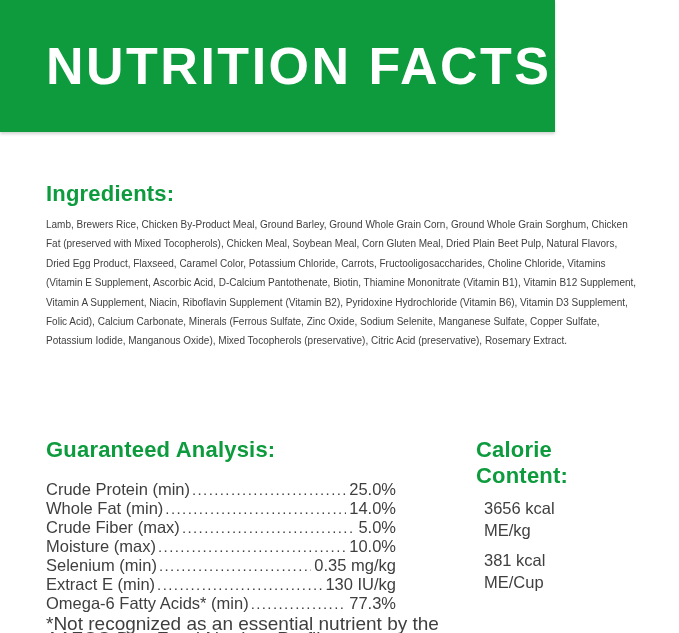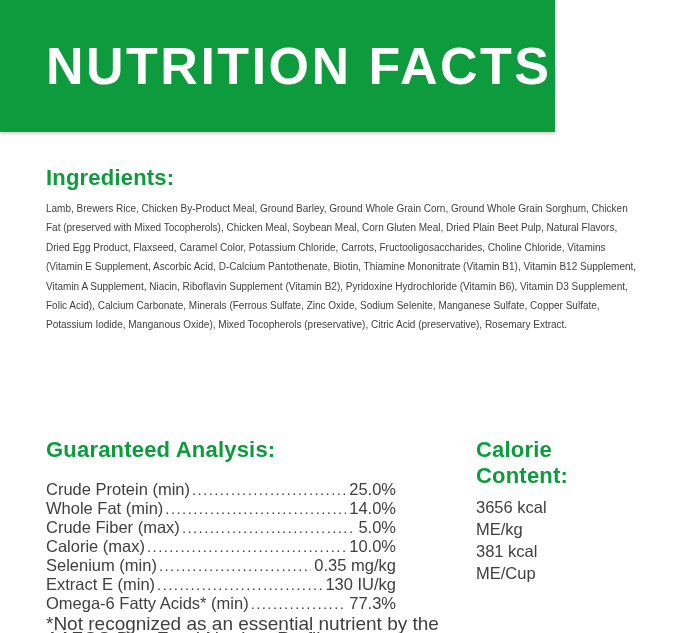--- a/index.html
+++ b/index.html
@@ -25,21 +25,21 @@
     margin: 0;
     color: #ffffff;
     font-size: 52px;
     font-weight: bold;
     letter-spacing: 2.5px;
     white-space: nowrap;
     line-height: 1;
   }
 
   
-  .content { padding: 0 46px; }
+  .content { padding: 16px 46px; }
   .h-green {
     margin: 0;
     color: #0D9B3E;
     font-size: 22px;
     font-weight: bold;
     line-height: 26px;
     letter-spacing: 0.2px;
   }
 
   .ingredients { padding-top: 33px; }
@@ -86,21 +86,21 @@
   .footnote {
     margin: 3px 0 0 0;
     width: 418px;
     font-size: 19px;
     line-height: 15px;
     color: #3F3F3F;
   }
 
   .cc { margin-left: 41px; }
   .cc-line {
-    margin: 0;
+    margin: 8px;
     font-size: 16.5px;
     line-height: 22px;
     color: #3F3F3F;
   }
   .cc .h-green { margin-bottom: 7px; }
 </style>
 </head>
 <body>
 
 <div class="page">
@@ -131,21 +131,21 @@
             <span class="ga-label">Whole Fat (min)</span>
             <span class="ga-dots"></span>
             <span class="ga-value">14.0%</span>
           </div>
           <div class="ga-row">
             <span class="ga-label">Crude Fiber (max)</span>
             <span class="ga-dots"></span>
             <span class="ga-value">5.0%</span>
           </div>
           <div class="ga-row">
-            <span class="ga-label">Calorie (max)</span>
+            <span class="ga-label">Moisture (max)</span>
             <span class="ga-dots"></span>
             <span class="ga-value">10.0%</span>
           </div>
           <div class="ga-row">
             <span class="ga-label">Selenium (min)</span>
             <span class="ga-dots"></span>
             <span class="ga-value">0.35 mg/kg</span>
           </div>
           <div class="ga-row">
             <span class="ga-label">Extract E (min)</span>

